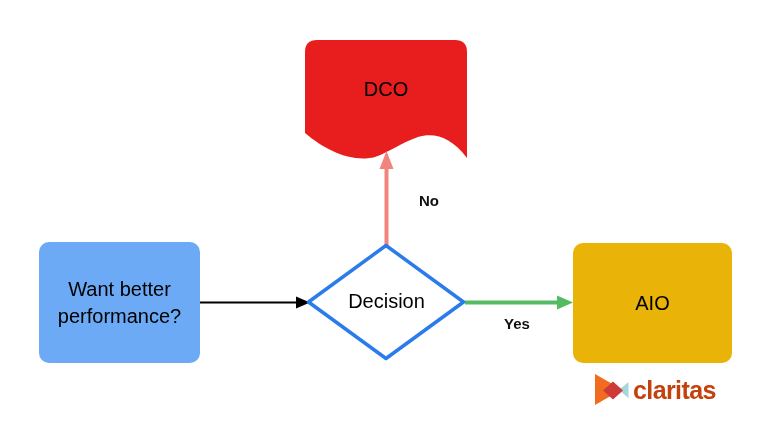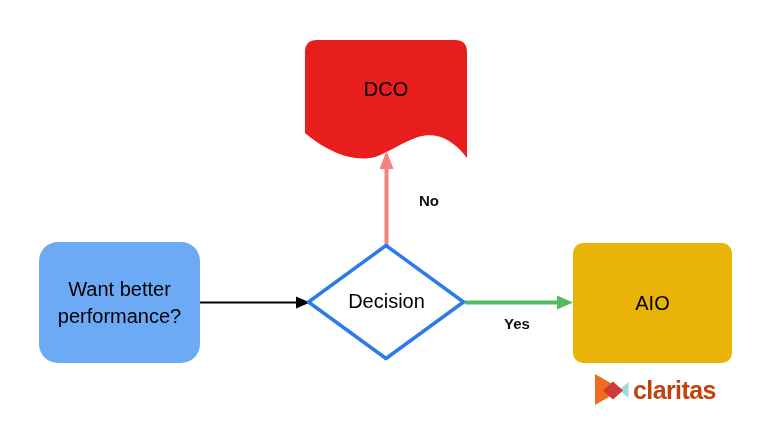--- a/index.html
+++ b/index.html
@@ -5,21 +5,21 @@
   html,body{margin:0;padding:0;background:#ffffff;}
   .canvas{
     position:relative;width:773px;height:443px;background:#ffffff;
     font-family:"Liberation Sans",sans-serif;overflow:hidden;
   }
   .layer{position:absolute;left:0;top:0;z-index:1;}
   .node{
     position:absolute;z-index:2;display:flex;align-items:center;justify-content:center;
     text-align:center;color:#000;font-size:20px;line-height:1.35;box-sizing:border-box;
   }
-  .node-question{left:39px;top:242px;width:161px;height:121px;background:#6caaf6;border-radius:19px;padding:0 10px;}
+  .node-question{left:39px;top:242px;width:161px;height:121px;background:#6caaf6;border-radius:10px;padding:0 10px;}
   .node-aio{left:573px;top:243px;width:159px;height:120px;background:#eab308;border-radius:10px;}
   .shape-label{
     position:absolute;z-index:2;color:#000000;font-size:20px;text-align:center;
   }
   .dco-label{left:305px;top:78px;width:162px;}
   .decision-label{left:309px;top:290px;width:155px;}
   .edge-label{
     position:absolute;z-index:3;transform:translate(-50%,-50%);
     background:#ffffff;padding:0 4px;font-size:15px;font-weight:bold;color:#111;
   }

